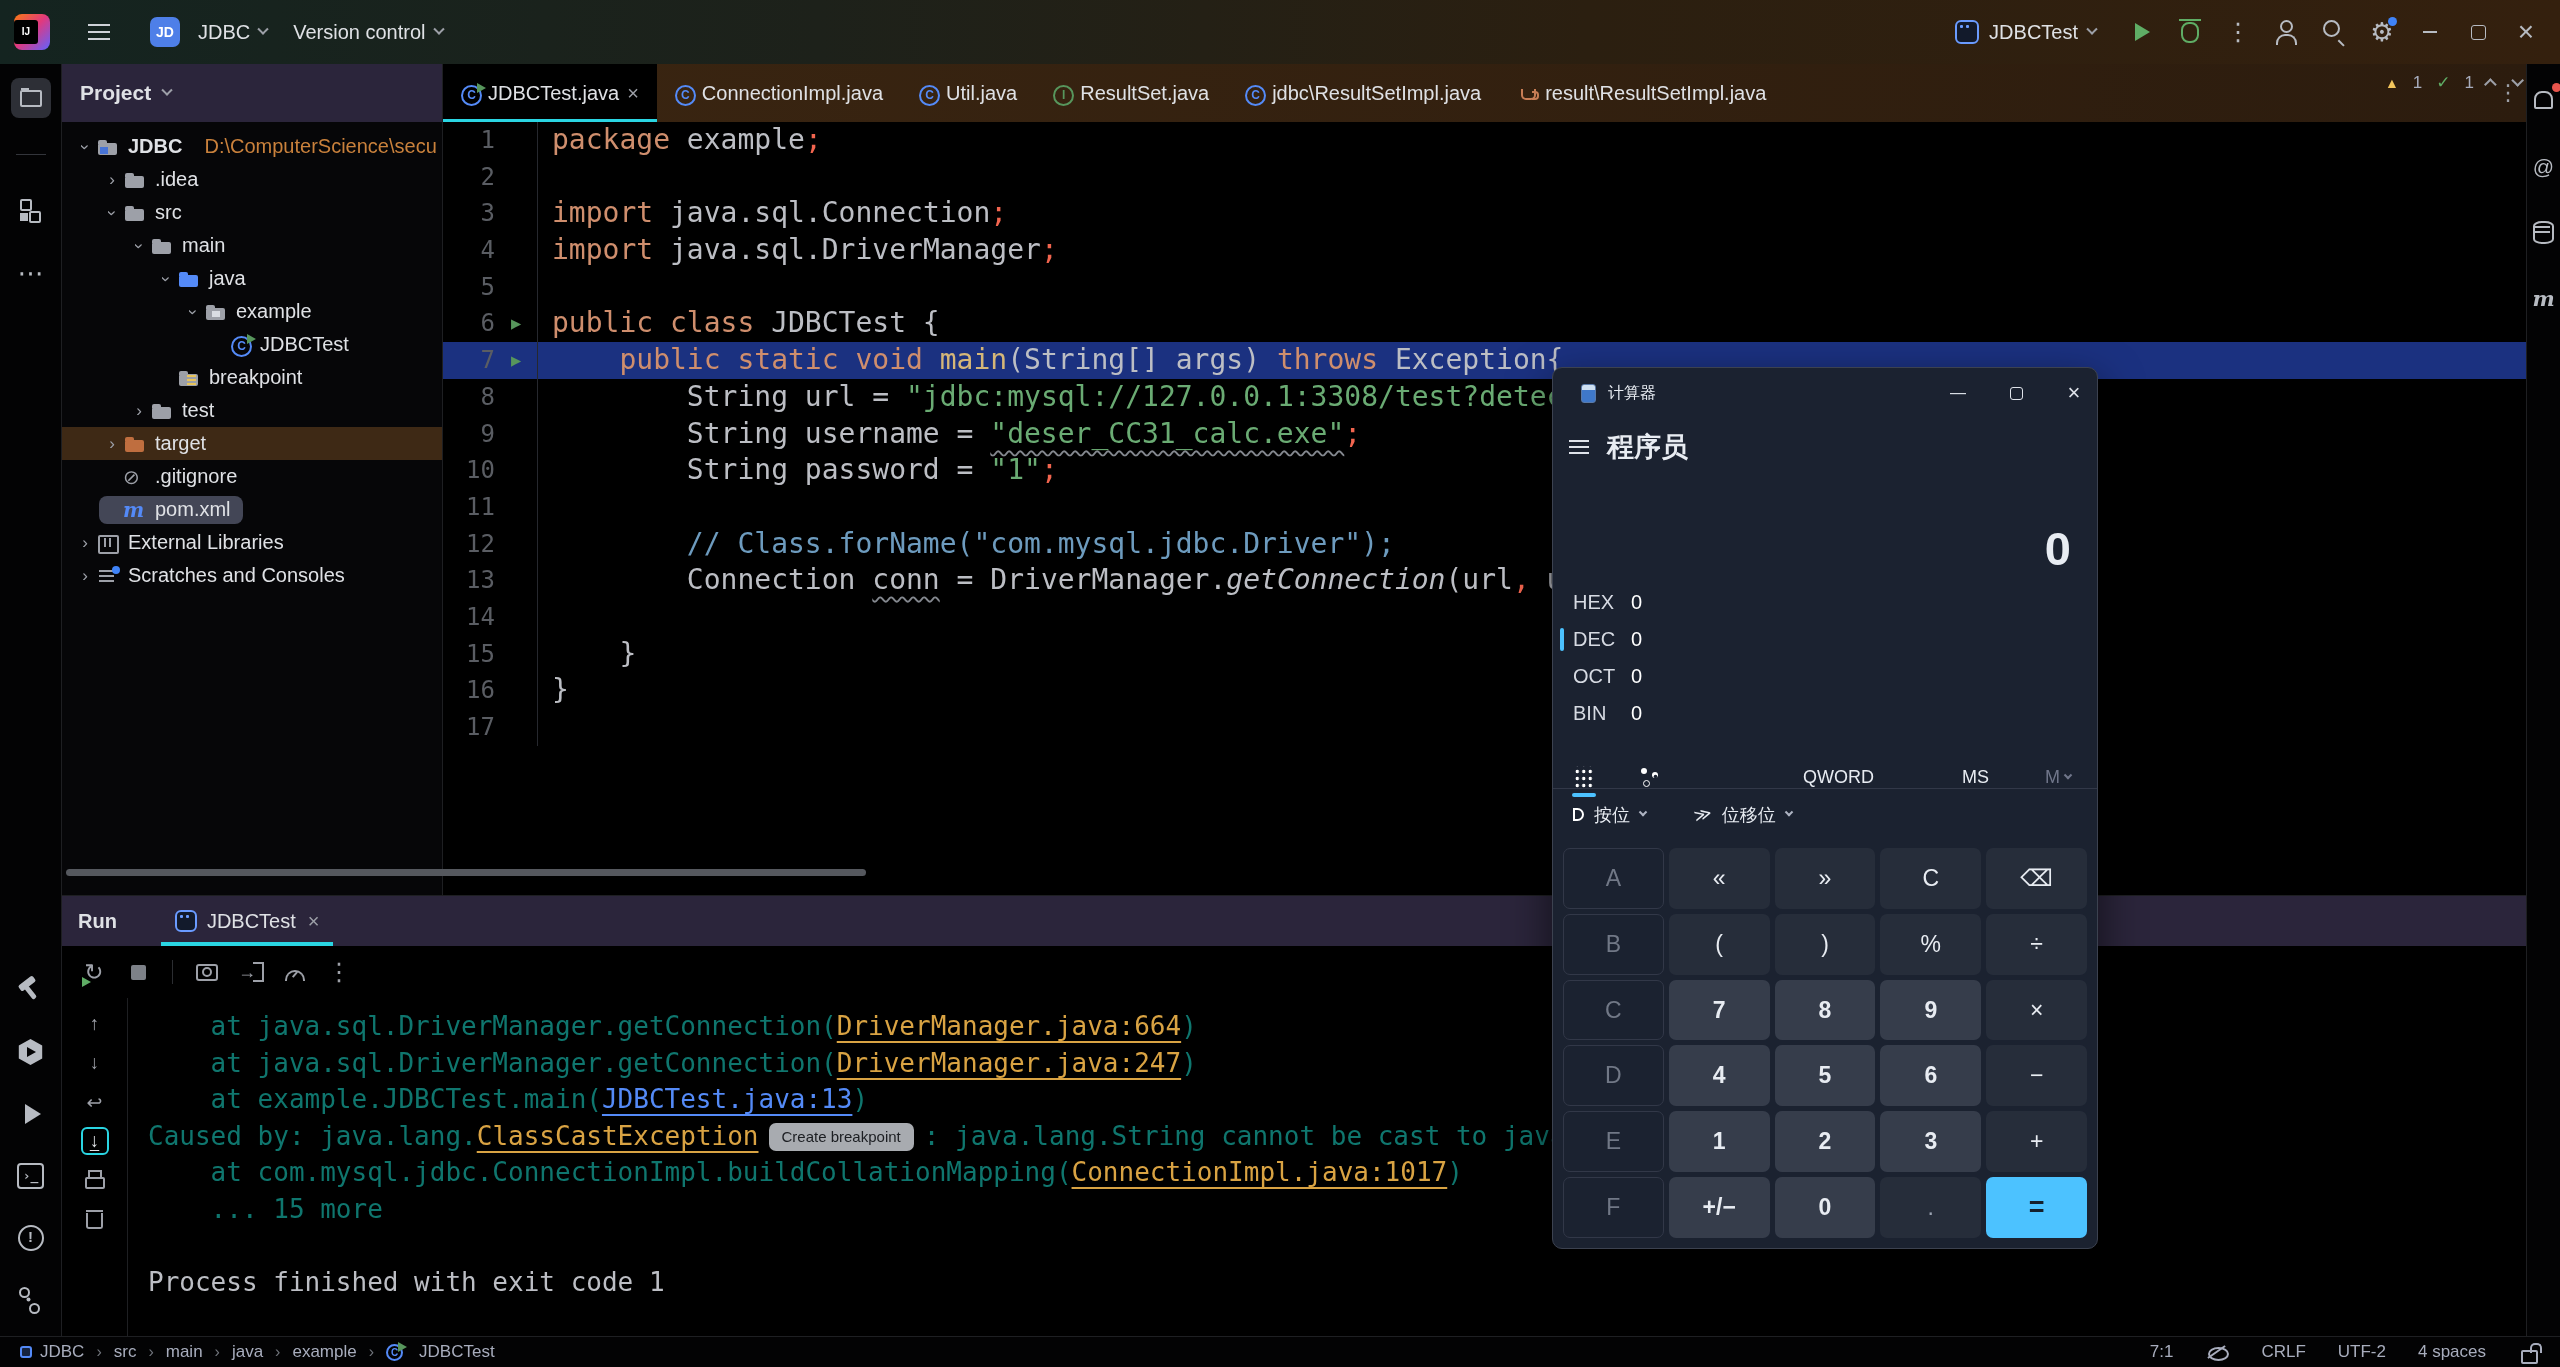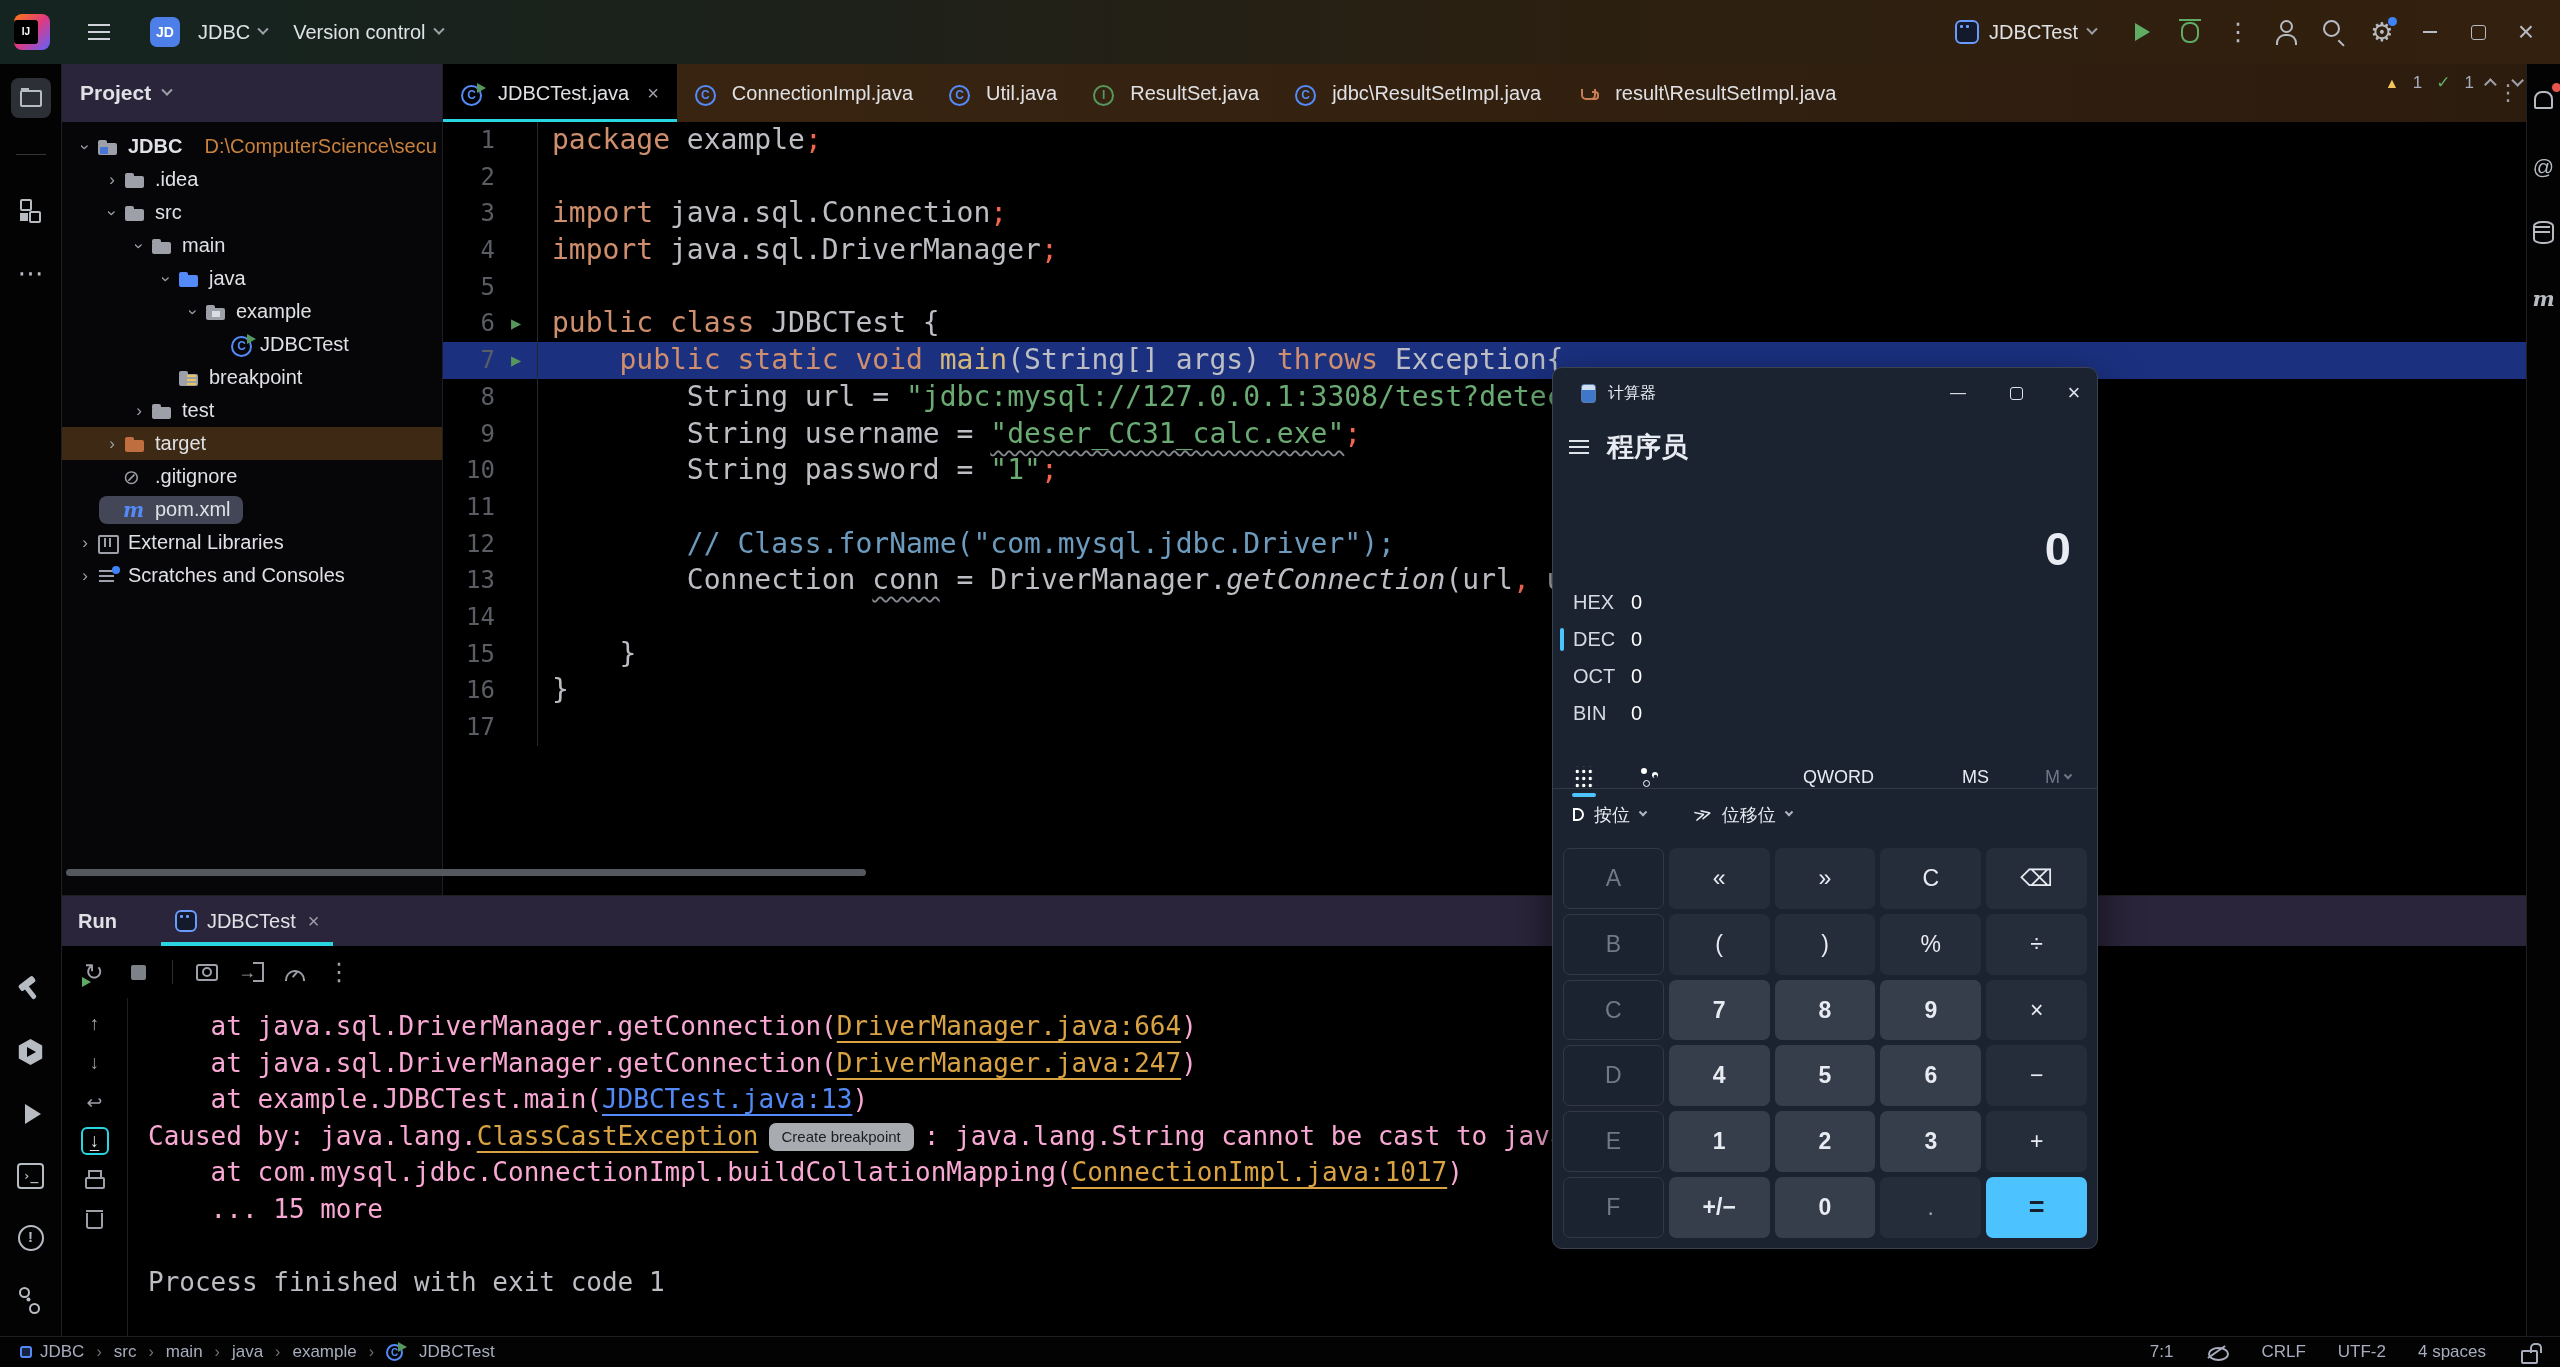--- a/index.html
+++ b/index.html
@@ -101,21 +101,21 @@
   .ti.lib::after{content:"";position:absolute;left:8px;top:7px;width:2px;height:9px;background:#9da0a8;box-shadow:5px 0 0 #9da0a8}
   .ti.scr::before{content:"";position:absolute;left:3px;top:6px;width:15px;height:2px;background:#9da0a8;box-shadow:0 5px 0 #9da0a8,0 10px 0 #9da0a8}
   .ti.scr::after{content:"";position:absolute;right:0;top:2px;width:8px;height:8px;border-radius:50%;background:#3f83f8}
   .ti.cup::before{content:"";position:absolute;left:4px;top:7px;width:11px;height:9px;border:2px solid #c77d55;border-top:none;border-radius:0 0 5px 5px}
   .ti.cup::after{content:"";position:absolute;left:15px;top:9px;width:5px;height:5px;border:2px solid #c77d55;border-left:none;border-radius:0 4px 4px 0}
   #hscroll{position:absolute;left:66px;top:869px;width:800px;height:7px;background:#55585e;border-radius:4px;z-index:6}
 
   
   #editor{position:absolute;left:443px;top:64px;width:2083px;height:831px;background:#000;overflow:hidden}
   #tabs{height:58px;background:linear-gradient(90deg,#3a2511,#2c1c0e);display:flex;align-items:stretch}
-  .tab{display:flex;align-items:center;gap:16px;padding:0 18px;font-size:20px;color:#dfe1e5;flex:none}
+  .tab{display:flex;align-items:center;gap:6px;padding:0 18px;font-size:20px;color:#dfe1e5;flex:none}
   .tab.active{background:#000;box-shadow:inset 0 -3px 0 #2ad5e2}
   .tx{color:#9da0a8;font-size:20px;margin-left:2px}
   #tab-kebab{margin-left:auto;align-self:center;width:36px;text-align:center;color:#9da0a8;font-size:22px}
   #inspect{position:absolute;right:40px;top:72px;display:flex;align-items:center;gap:14px;color:#a8adbd;font-size:17px;z-index:3}
   #inspect .wt{color:#f2c55c;font-size:14px}
   #inspect .ck{color:#5fad65;font-size:17px}
   #inspect .cu{width:9px;height:9px;border-left:2px solid #9da0a8;border-top:2px solid #9da0a8;transform:rotate(45deg) translateY(3px)}
   #inspect .cd{width:9px;height:9px;border-left:2px solid #9da0a8;border-top:2px solid #9da0a8;transform:rotate(225deg) translateY(3px)}
   #code{font:28px/36.7px "DejaVu Sans Mono",monospace;color:#bcbec4}
   .cl{display:flex;height:36.7px}
@@ -151,21 +151,21 @@
   .cgi{width:28px;height:28px;display:flex;align-items:center;justify-content:center;color:#9da0a8;font-size:19px;position:relative}
   .cgi.boxed{border:2px solid #2ad5e2;border-radius:6px;color:#dfe1e5}
   .i-wrap::before{content:"↩";font-size:19px}
   .i-scrollend::before{content:"↓";text-decoration:underline;text-underline-offset:3px}
   .i-print::before{content:"";width:16px;height:8px;border:2px solid currentColor;border-radius:2px;margin-top:6px}
   .i-print::after{content:"";position:absolute;top:4px;width:10px;height:6px;border:2px solid currentColor;border-bottom:none}
   .i-trash::before{content:"";width:13px;height:14px;border:2px solid currentColor;border-top:none;border-radius:0 0 3px 3px;margin-top:4px}
   .i-trash::after{content:"";position:absolute;top:5px;width:17px;height:2px;background:currentColor}
   #console{font:26px/36.6px "DejaVu Sans Mono",monospace;padding:10px 0 0 20px;white-space:pre;overflow:hidden}
   .xl{height:36.6px}
-  .c-e{color:#f9a8d4}.c-w{color:#bcbec4}
+  .c-e{color:#0f766e}.c-w{color:#bcbec4}
   .c-lo{color:#d9a343}.c-lb{color:#548af7}
   .lnk{text-decoration:underline;text-underline-offset:6px}
   .chip{display:inline-block;background:#a8abb0;color:#1c1e22;border-radius:7px;padding:1px 13px;font:15px/26px "Liberation Sans",sans-serif;margin:0 10px;vertical-align:3px}
 
   
   #statusbar{position:absolute;left:0;top:1336px;width:2560px;height:31px;background:#030304;border-top:1px solid #1e1f22;
     display:flex;align-items:center;padding:0 20px;font-size:17px;color:#a8adbd}
   #crumbs{display:flex;align-items:center;gap:12px}
   .crumb{display:flex;align-items:center;gap:8px}
   .csep{color:#6f737a;font-size:16px}

